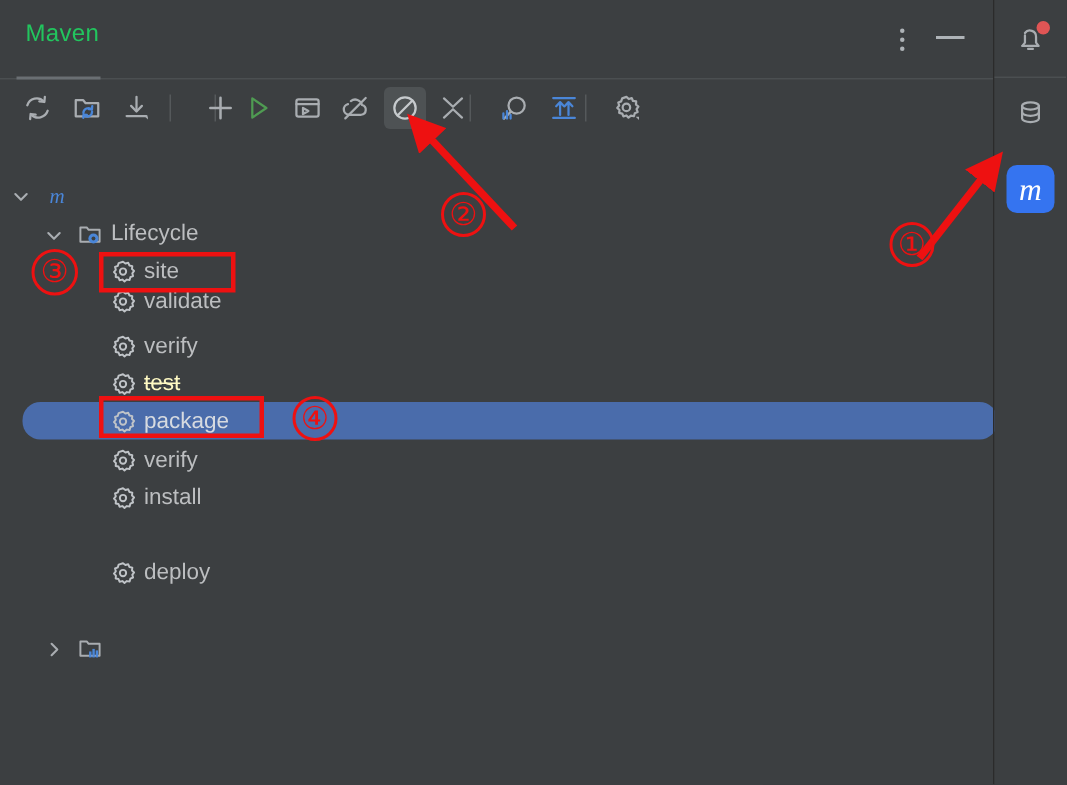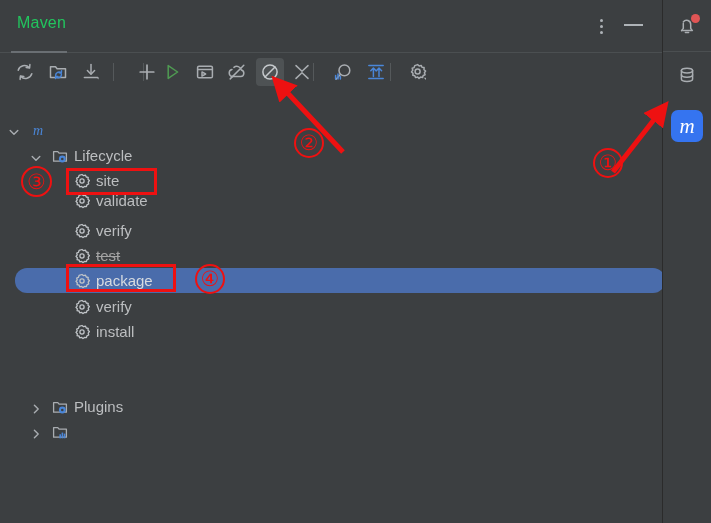--- a/index.html
+++ b/index.html
@@ -127,21 +127,21 @@
   }
   .row.selected-band {
     left: 15px;
     width: 650px;
     background: #4a6cab;
     border-radius: 12px;
   }
   .row.selected-band .label { color: #d6dae0; }
   .label.struck {
     text-decoration: line-through;
-    color: #a3a3a3;
+    color: #fef9c3;
   }
 
   
   #stripe-divider {
     position: absolute;
     left: 662px; top: 0;
     width: 1px; height: 523px;
     background: #2b2b2b;
   }
   #stripe {
@@ -354,30 +354,26 @@
             </svg></span>
           <span class="label" style="left:96px">verify</span>
         </div>
         <div class="row" style="top: 227px;">
           <span class="ico" style="left:74px"><svg width="16" height="16" viewBox="0 0 16 16">
         <circle cx="8" cy="8" r="2.1" stroke="#c0c4c8" stroke-width="1.3" fill="none"></circle>
         <path d="M8 1.5 L9.6 2.7 L11.5 2.2 L12.3 4.0 L14.2 4.4 L14.0 6.3 L15.4 7.6 L14.2 9.2 L14.7 11.0 L12.9 11.8 L12.4 13.7 L10.5 13.4 L9.0 14.6 L7.6 13.4 L5.7 13.8 L5.0 12.0 L3.1 11.7 L3.3 9.8 L2.0 8.4 L3.2 6.9 L2.7 5.0 L4.5 4.3 L5.1 2.4z" stroke="#c0c4c8" stroke-width="1.3" fill="none" stroke-linejoin="round"></path>
             </svg></span>
           <span class="label" style="left:96px">install</span>
         </div>
-        <div class="row" style="top: 302px;">
-          <span class="arrow" style="left:30px"><svg width="12" height="12" viewBox="0 0 12 12">
-              <path d="M4.4 2.2 L8.2 6 L4.4 9.8" stroke="#a9adb1" stroke-width="1.4" fill="none" stroke-linecap="round" stroke-linejoin="round"></path>
-            </svg></span>
-          <span class="ico" style="left:52px"><svg width="16" height="16" viewBox="0 0 16 16">
-        <path d="M1.6 13.2V3.6h4.2l1.3 1.6h7.3v8z" stroke="#a9adb1" stroke-width="1.3" fill="none" stroke-linecap="round" stroke-linejoin="round"></path>
-        <circle cx="10.3" cy="11.0" r="3.4" fill="#4a86d8"></circle>
-        <circle cx="10.3" cy="11.0" r="1.3" fill="#3c3f41"></circle>
-            </svg></span>
-          <span class="label" style="left:74px">Plugins</span>
+        <div class="row" style="top: 277px;">
+          <span class="ico" style="left:74px"><svg width="16" height="16" viewBox="0 0 16 16">
+        <circle cx="8" cy="8" r="2.1" stroke="#c0c4c8" stroke-width="1.3" fill="none"></circle>
+        <path d="M8 1.5 L9.6 2.7 L11.5 2.2 L12.3 4.0 L14.2 4.4 L14.0 6.3 L15.4 7.6 L14.2 9.2 L14.7 11.0 L12.9 11.8 L12.4 13.7 L10.5 13.4 L9.0 14.6 L7.6 13.4 L5.7 13.8 L5.0 12.0 L3.1 11.7 L3.3 9.8 L2.0 8.4 L3.2 6.9 L2.7 5.0 L4.5 4.3 L5.1 2.4z" stroke="#c0c4c8" stroke-width="1.3" fill="none" stroke-linejoin="round"></path>
+            </svg></span>
+          <span class="label" style="left:96px">deploy</span>
         </div>
         <div class="row" style="top: 327px;">
           <span class="arrow" style="left:30px"><svg width="12" height="12" viewBox="0 0 12 12">
               <path d="M4.4 2.2 L8.2 6 L4.4 9.8" stroke="#a9adb1" stroke-width="1.4" fill="none" stroke-linecap="round" stroke-linejoin="round"></path>
             </svg></span>
           <span class="ico" style="left:52px"><svg width="16" height="16" viewBox="0 0 16 16">
         <path d="M1.6 13.2V3.6h4.2l1.3 1.6h7.3v8z" stroke="#a9adb1" stroke-width="1.3" fill="none" stroke-linecap="round" stroke-linejoin="round"></path>
         <rect x="7.4" y="10.3" width="1.6" height="4.0" fill="#4a86d8"></rect>
         <rect x="9.6" y="8.6" width="1.6" height="5.7" fill="#4a86d8"></rect>
         <rect x="11.8" y="9.6" width="1.6" height="4.7" fill="#4a86d8"></rect>

